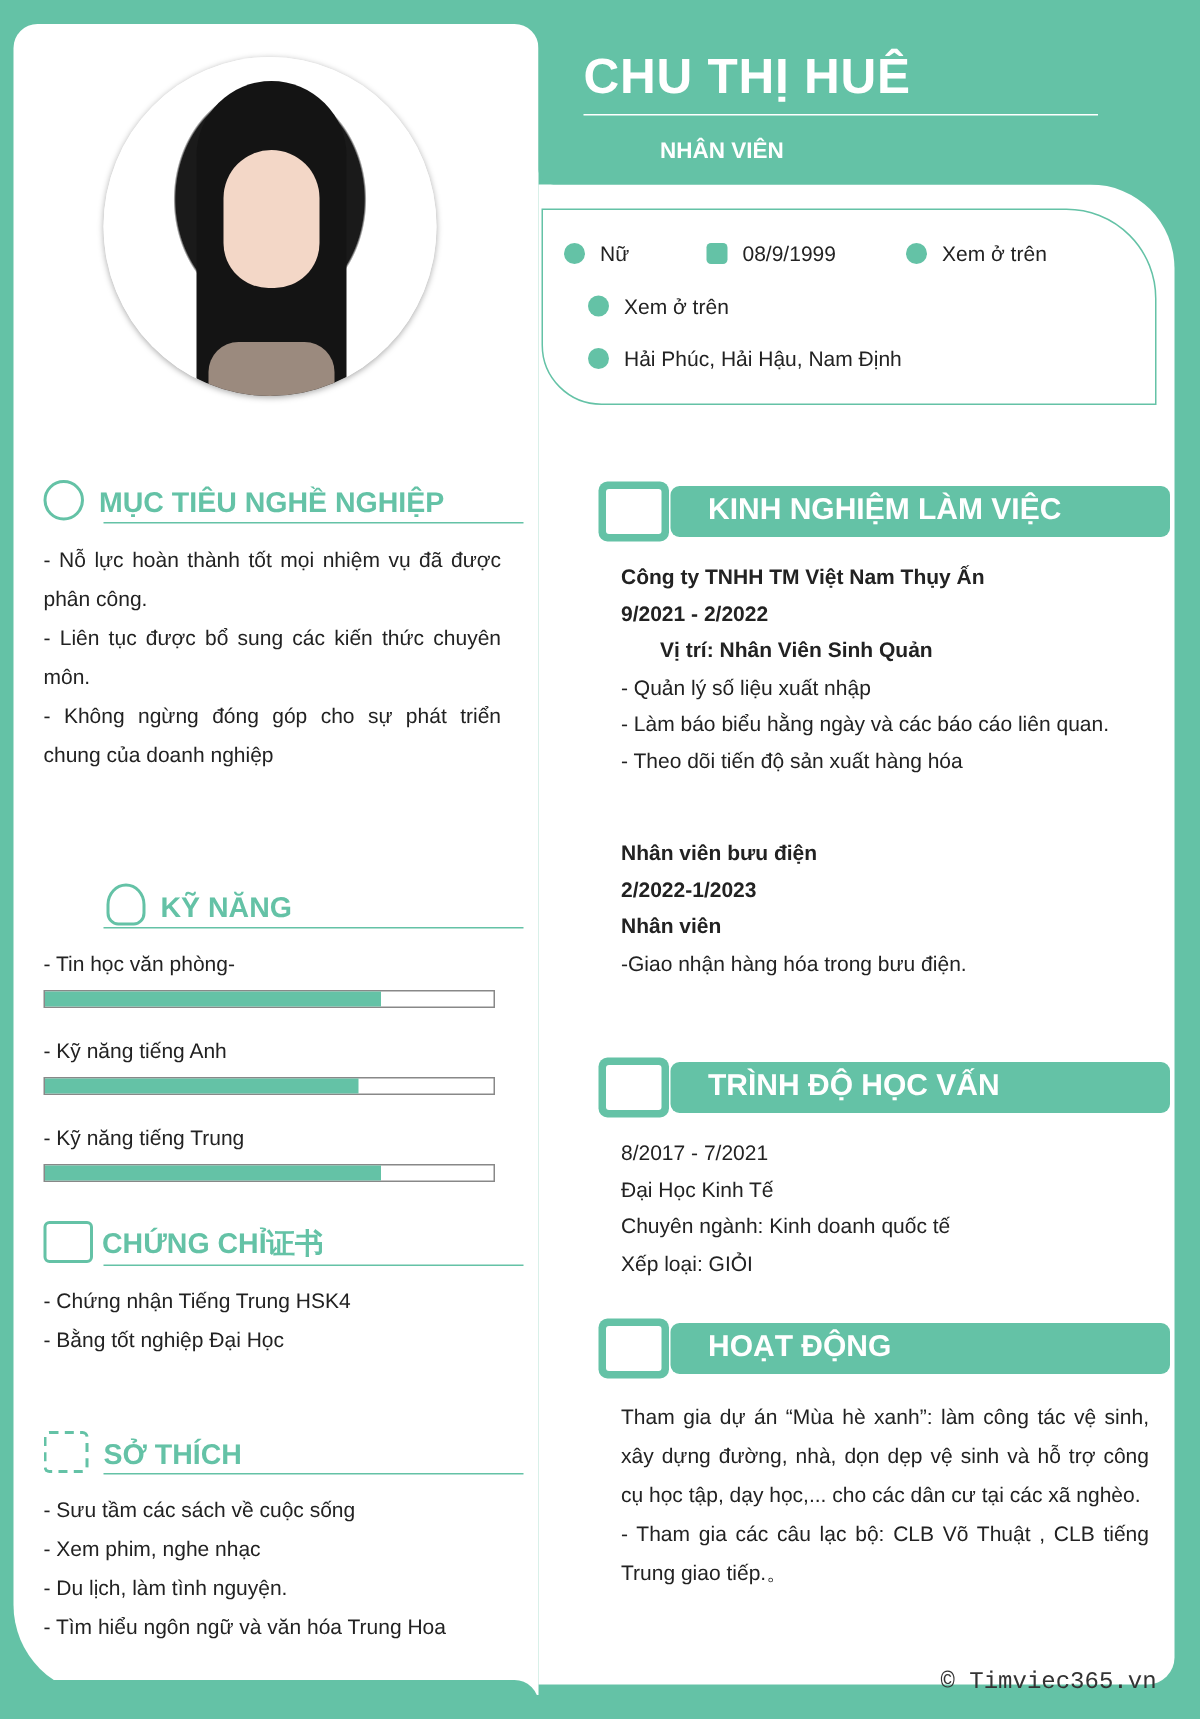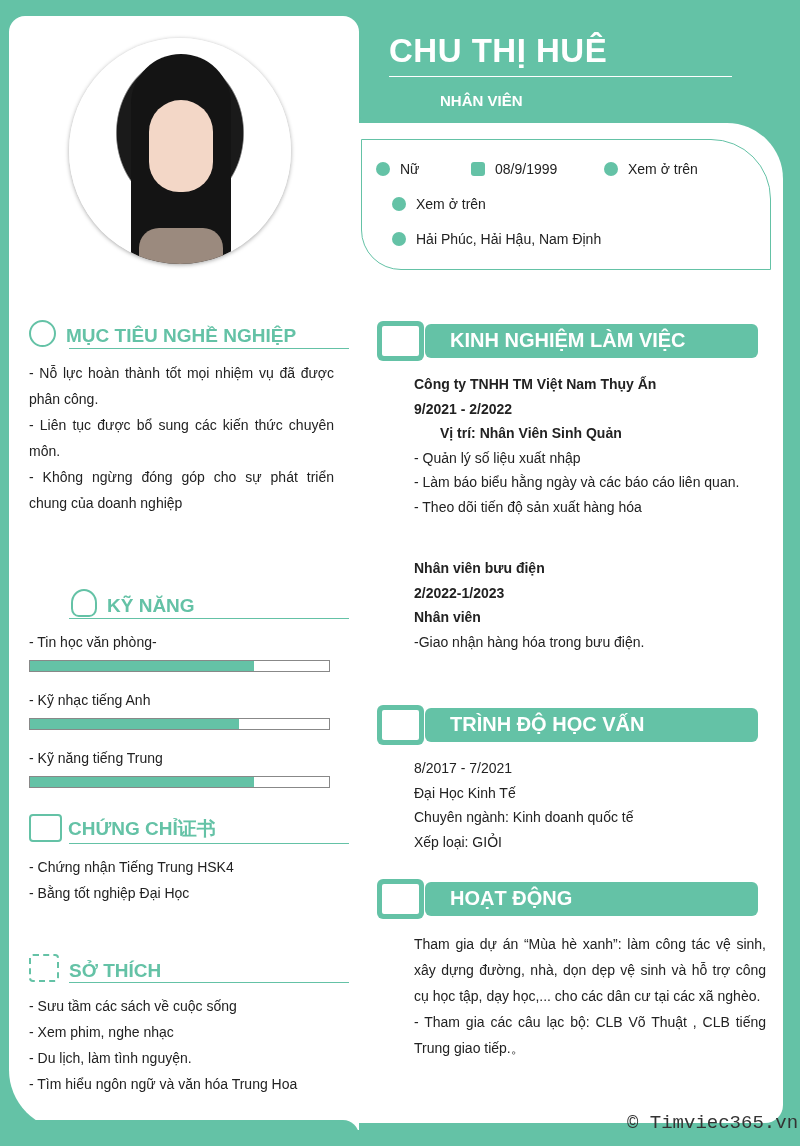--- a/index.html
+++ b/index.html
@@ -28,27 +28,27 @@
   .sec-head .ico { width: 30px; height: 30px; border: 2px solid #64c2a6; border-radius: 50%; position: relative; margin-right: 10px; }
   .sec-title { font-size: 19px; font-weight: bold; color: #64c2a6; }
   .sec-rule { position: absolute; height: 1px; background: #64c2a6; }
 
   .txt { position: absolute; font-size: 14px; line-height: 26px; color: #222; }
   .just { text-align: justify; }
 
   .bar { position: absolute; left: 29px; width: 301px; height: 12px; border: 1px solid #888; background: #fff; }
   .bar-fill { height: 100%; background: #64c2a6; }
 
-  .rhead { position: absolute; left: 377px; width: 381px; height: 40px; padding-left: 12px; }
+  .rhead { position: absolute; left: 399px; width: 381px; height: 40px; padding-left: 12px; }
   .rhead .box { position: absolute; left: 0; top: 0; width: 47px; height: 40px; background: #64c2a6; border-radius: 6px; }
   .rhead .box .inner { position: absolute; left: 5px; top: 5px; width: 37px; height: 30px; background: #fff; border-radius: 2px; }
   .rhead .band { position: absolute; left: 48px; top: 3px; width: 333px; height: 34px; background: #64c2a6; border-radius: 6px; }
   .rhead .label { position: absolute; left: 73px; top: 8px; font-size: 20px; font-weight: bold; color: #fff; }
 
-  .footer { position: absolute; left: 627px; top: 1112px; font-family: "Liberation Mono", "DejaVu Sans Mono", monospace; font-size: 19px; color: #333; }
+  .footer { position: absolute; left: 627px; top: 1112px; font-family: "Liberation Mono", "DejaVu Sans Mono", monospace; font-size: 16px; color: #333; }
 </style>
 </head>
 <body>
 
 <div class="left-col"></div>
 <div class="right-top"></div>
 <div class="header-band"></div>
 
 <div class="name">CHU THỊ HUÊ</div>
 <div class="name-rule"></div>
@@ -96,21 +96,21 @@
 <div class="sec-head" style="left:29px; top:589px;padding-left:42px;">
   <span class="ico" style="width:26px;height:28px;border-radius:50% 50% 30% 30%;"></span>
   <span class="sec-title">KỸ NĂNG</span>
 </div>
 <div class="sec-rule" style="left:69px; top:618px; width:280px;"></div>
 
 <div class="txt" style="left:29px; top:629px;">- Tin học văn phòng-</div>
 <div class="bar" style="top:660px;">
     <div class="bar-fill" style="width:75%;"></div>
   </div>
-<div class="txt" style="left:29px; top:687px;">- Kỹ nhạc tiếng Anh</div>
+<div class="txt" style="left:29px; top:687px;">- Kỹ năng tiếng Anh</div>
 <div class="bar" style="top:718px;">
     <div class="bar-fill" style="width:70%;"></div>
   </div>
 <div class="txt" style="left:29px; top:745px;">- Kỹ năng tiếng Trung</div>
 <div class="bar" style="top:776px;">
     <div class="bar-fill" style="width:75%;"></div>
   </div>
 
 <div class="sec-head" style="left:29px; top:814px;">
   <span class="ico" style="width:33px;height:28px;border-radius:4px;"></span>

